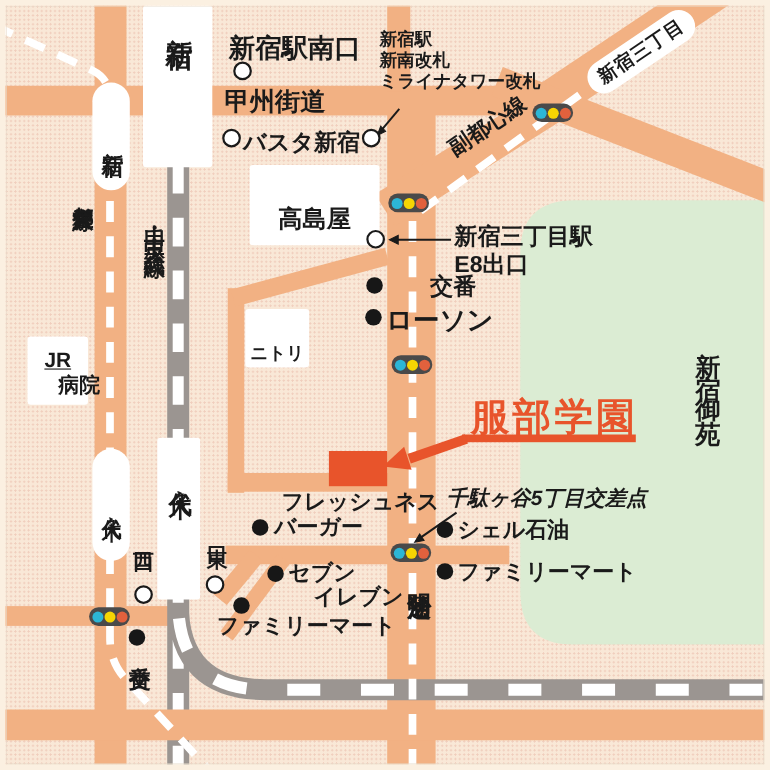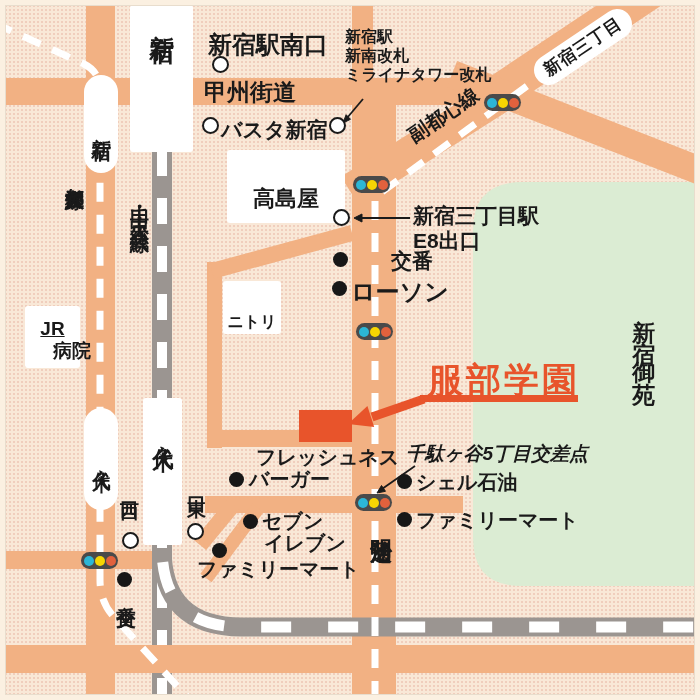--- a/index.html
+++ b/index.html
@@ -172,18 +172,18 @@
 
   <div class="lbl" style="left:352px;top:249px;font-size:21px;padding-left:39px;">交番</div>
   <div class="lbl" style="left:351px;top:278px;font-size:24px;">ローソン</div>
   <div class="lbl hattori" style="left:428px;top:359px;font-size:35px;letter-spacing:3px;">服部学園</div>
   <div class="lbl" style="left:406px;top:443px;font-size:19px;font-style:italic;">千駄ヶ谷5丁目交差点</div>
   <div class="lbl" style="left:416px;top:471px;font-size:20px;">シェル石油</div>
   <div class="lbl" style="left:416px;top:509px;font-size:20px;">ファミリーマート</div>
   <div class="lbl" style="left:256px;top:446px;font-size:20px;">フレッシュネス</div>
   <div class="lbl" style="left:249px;top:468px;font-size:20px;">バーガー</div>
   <div class="lbl" style="left:262px;top:510px;font-size:20px;">セブン</div>
-  <div class="lbl" style="left:264px;top:532px;font-size:20px;">イレブン</div>
+  <div class="lbl" style="left:285px;top:532px;font-size:20px;">イレブン</div>
   <div class="lbl" style="left:197px;top:558px;font-size:20px;">ファミリーマート</div>
   <div class="lbl vt" style="left:114px;top:590px;font-size:20px;">交番</div>
 
   <div class="frame"></div>
 </div>
 
 </body></html>

